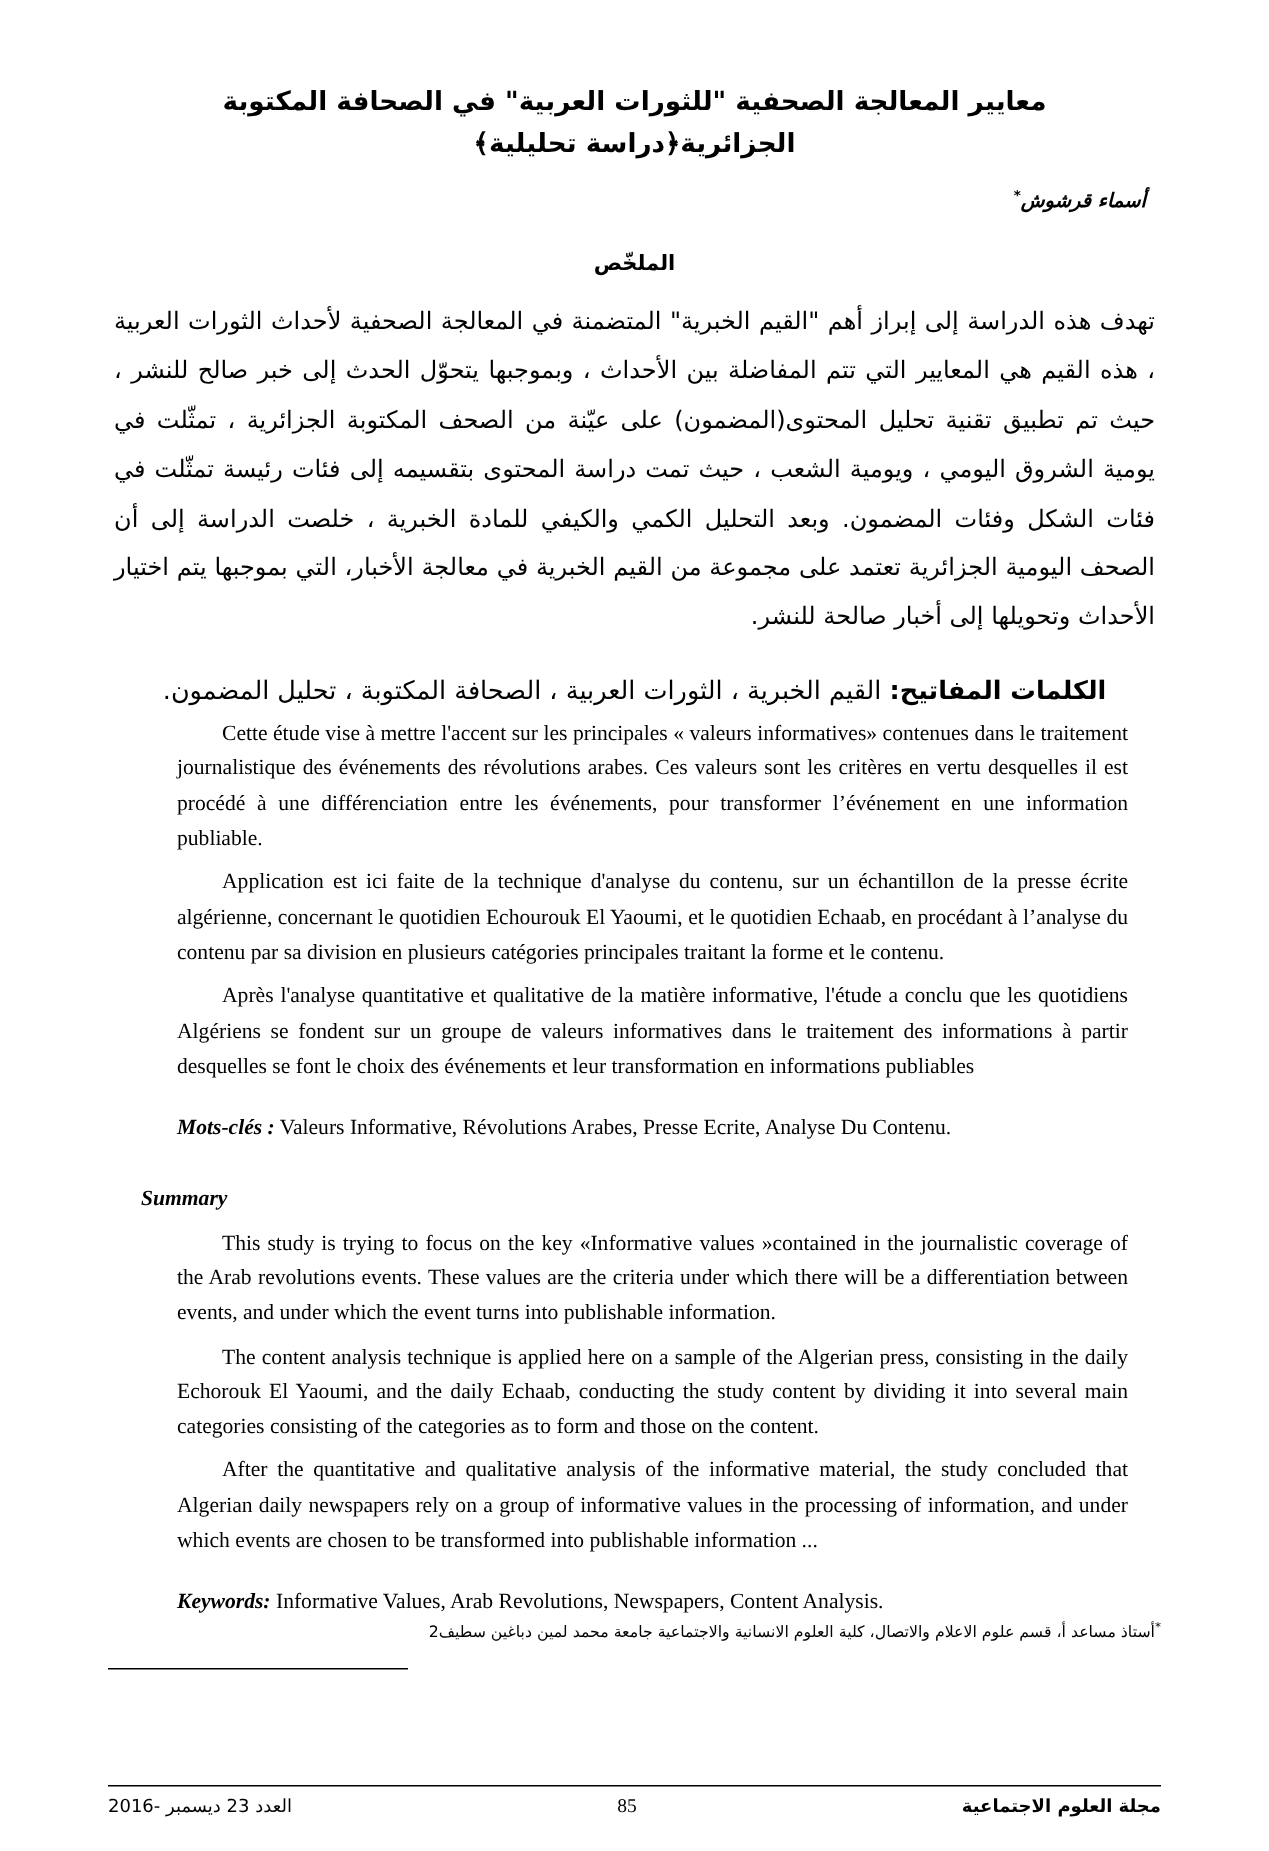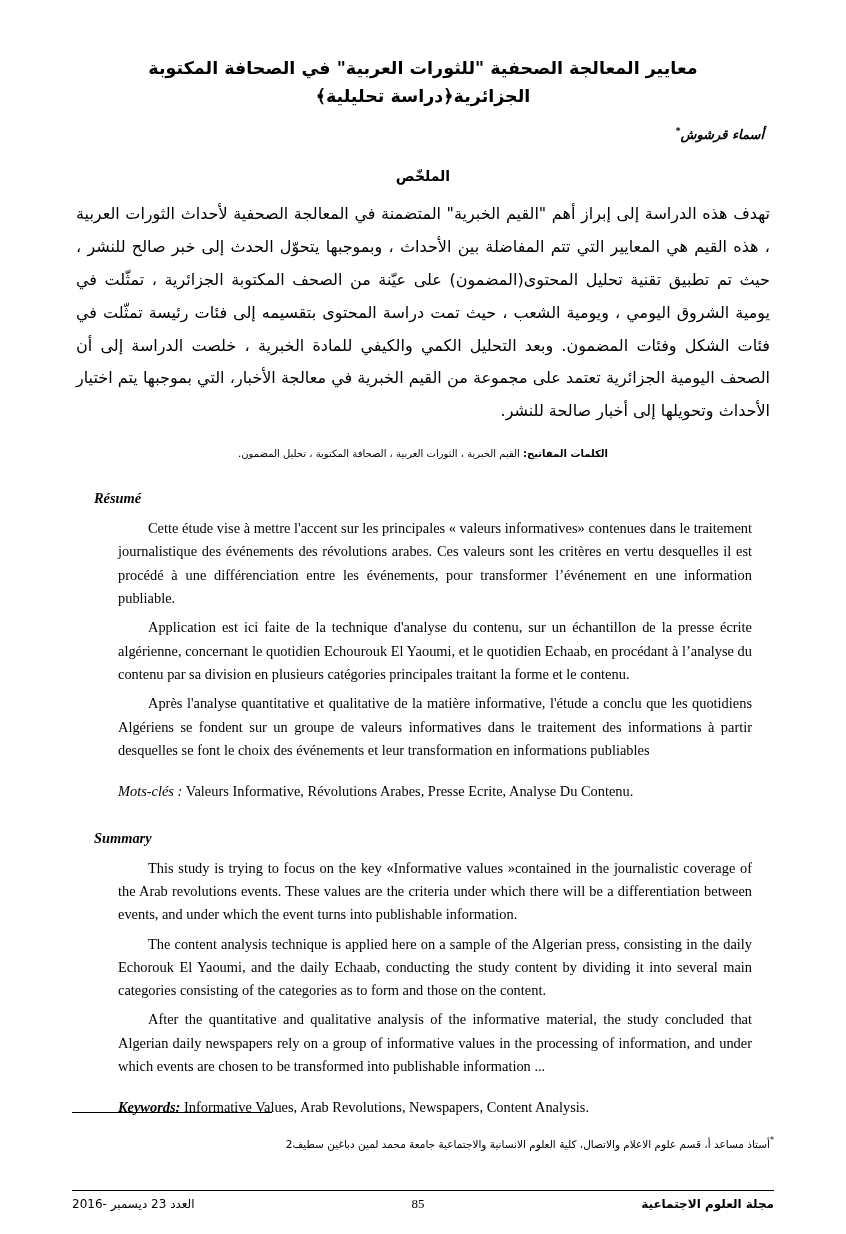--- a/index.html
+++ b/index.html
@@ -67,21 +67,21 @@
     font-family: "DejaVu Sans", sans-serif;
     font-size: 16px;
     line-height: 2.05;
     margin: 0 4px 0 4px;
   }
 
   .ar-keywords {
     direction: rtl;
     text-align: center;
     font-family: "DejaVu Sans", sans-serif;
-    font-size: 10px;
+    font-size: 17px;
     line-height: 2;
     margin: 16px 4px 0 4px;
   }
   .ar-keywords b {
     font-weight: bold;
   }
 
   
   .latin-block {
     direction: ltr;
@@ -105,39 +105,39 @@
   }
 
   .kw-line {
     font-size: 14.4px;
     line-height: 1.62;
     margin: 18px 0 0 46px;
     text-align: left;
   }
   .kw-line .kw-label {
     font-style: italic;
-    font-weight: normal;
+    font-weight: bold;
   }
   .kw-line .kw-label-b {
     font-weight: bold;
     font-style: italic;
   }
 
   
   .footnote-rule {
     position: absolute;
     left: 72px;
     top: 1112px;
     width: 200px;
     border-top: 1px solid #000;
   }
   .footnote {
     position: absolute;
     right: 72px;
-    top: 1136px;
+    top: 1080px;
     direction: rtl;
     font-family: "DejaVu Sans", sans-serif;
     font-size: 10.5px;
     text-align: right;
   }
   .footnote sup {
     font-size: 8px;
     vertical-align: super;
   }
 
@@ -177,21 +177,20 @@
   </div>
 
   <div class="ar-heading">الملخّص</div>
 
   <div class="ar-body">تهدف هذه الدراسة إلى إبراز أهم "القيم الخبرية" المتضمنة في المعالجة الصحفية لأحداث الثورات العربية ، هذه القيم هي المعايير التي تتم المفاضلة بين الأحداث ، وبموجبها يتحوّل الحدث إلى خبر صالح للنشر ، حيث تم تطبيق تقنية تحليل المحتوى(المضمون) على عيّنة من الصحف المكتوبة الجزائرية ، تمثّلت في يومية الشروق اليومي ، ويومية الشعب ، حيث تمت دراسة المحتوى بتقسيمه إلى فئات رئيسة تمثّلت في فئات الشكل وفئات المضمون. وبعد التحليل الكمي والكيفي للمادة الخبرية ، خلصت الدراسة إلى أن الصحف اليومية الجزائرية تعتمد على مجموعة من القيم الخبرية في معالجة الأخبار، التي بموجبها يتم اختيار الأحداث وتحويلها إلى أخبار صالحة للنشر.</div>
 
   <div class="ar-keywords">
     <b>الكلمات المفاتيح:</b><span> القيم الخبرية ، الثورات العربية ، الصحافة المكتوبة ، تحليل المضمون.</span>
   </div>
 
-  <div class="sec-label">Résumé</div>
   <div class="latin-block">
     <p>Cette étude vise à mettre l'accent sur les principales « valeurs informatives» contenues dans le traitement journalistique des événements des révolutions arabes. Ces valeurs sont les critères en vertu desquelles il est procédé à une différenciation entre les événements, pour transformer l’événement en une information publiable.</p>
     <p>Application est ici faite de la technique d'analyse du contenu, sur un échantillon de la presse écrite algérienne, concernant le quotidien Echourouk El Yaoumi, et le quotidien Echaab, en procédant à l’analyse du contenu par sa division en plusieurs catégories principales traitant la forme et le contenu.</p>
     <p>Après l'analyse quantitative et qualitative de la matière informative, l'étude a conclu que les quotidiens Algériens se fondent sur un groupe de valeurs informatives dans le traitement des informations à partir desquelles se font le choix des événements et leur transformation en informations publiables</p>
   </div>
   <div class="kw-line">
     <span class="kw-label">Mots-clés :</span>
     <span>Valeurs Informative, Révolutions Arabes, Presse Ecrite, Analyse Du Contenu.</span>
   </div>
 

